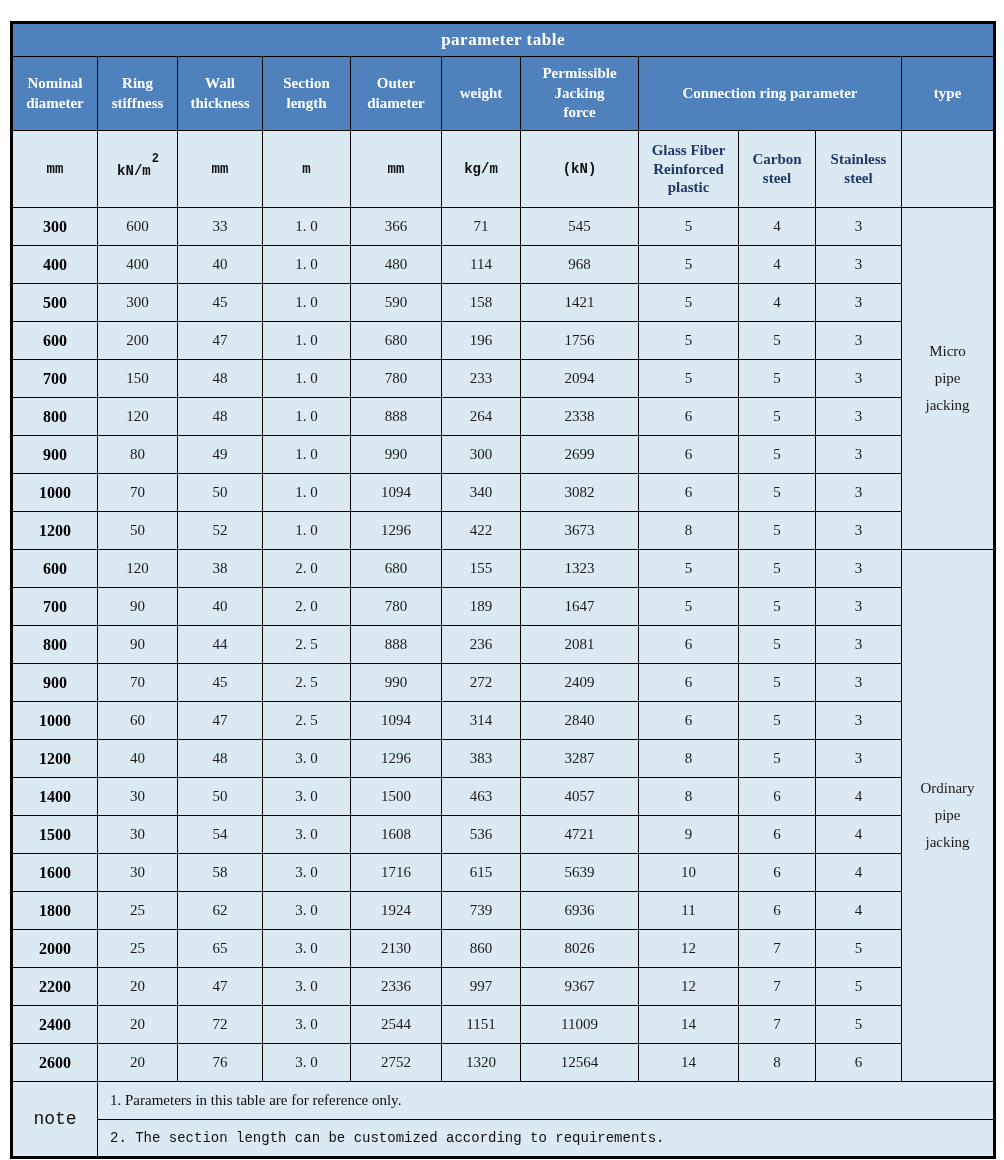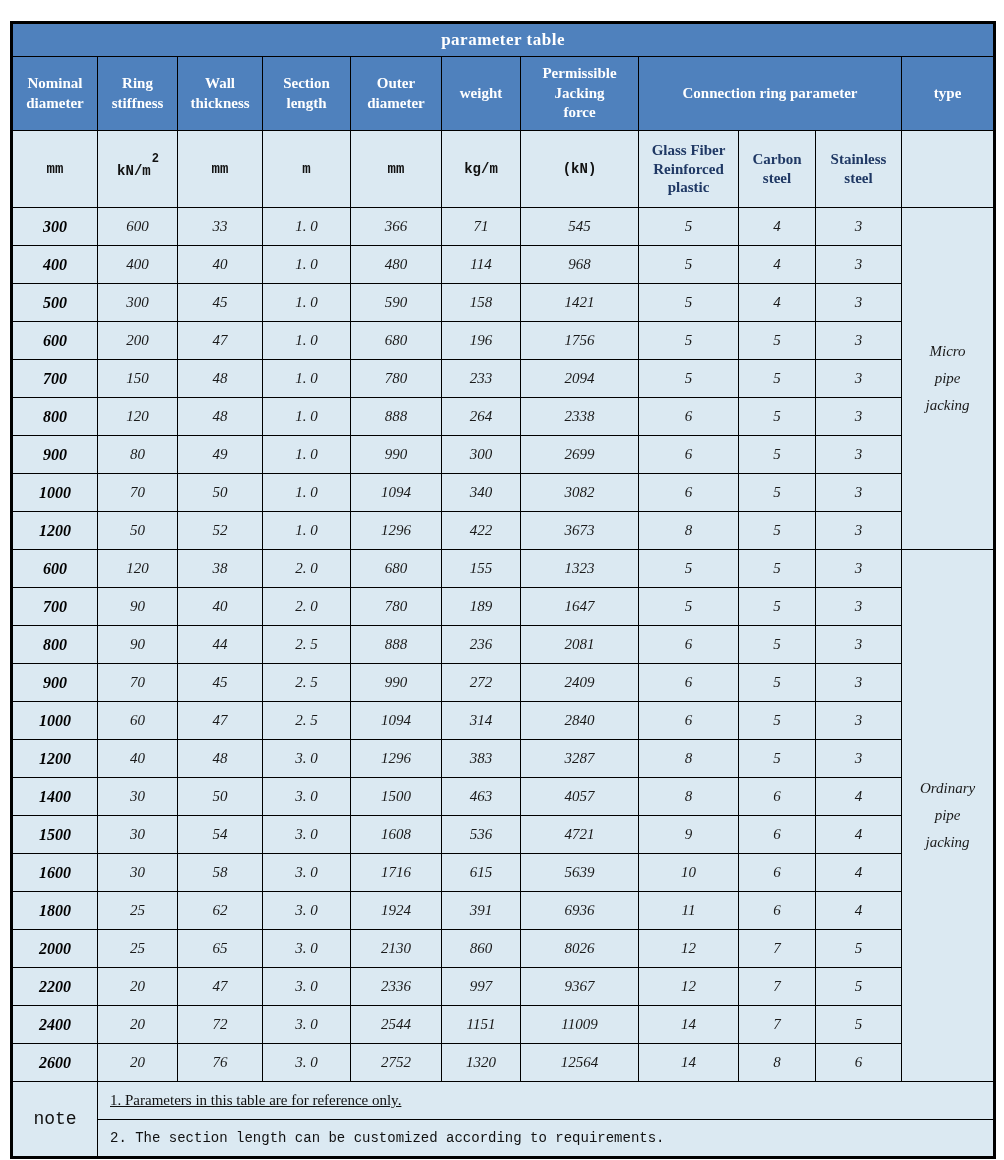--- a/index.html
+++ b/index.html
@@ -53,21 +53,21 @@
     padding: 0 12px;
   }
   sup.unit-sup {
     font-size: 12px;
     position: relative;
     top: -7px;
     left: 1px;
   }
 
   
-  tbody.data-body tr { height: 38px; font-style: italic; }
+  tbody.data-body tr { height: 38px; }
   tbody.data-body td {
     font-family: "Liberation Serif", serif;
     font-size: 15px;
     color: #1a1a1a;
   }
   tbody.data-body td.first-col {
     font-weight: bold;
     font-size: 16px;
     color: #000000;
   }
@@ -82,21 +82,21 @@
   tbody.note-body tr { height: 38px; }
   td.note-label {
     font-family: "Liberation Mono", monospace;
     font-size: 18px;
     color: #111111;
   }
   td.note-text {
     text-align: left;
     padding-left: 12px;
   }
-  td.note-serif { font-family: "Liberation Serif", serif; font-size: 15px; color: #111111; text-decoration: underline; }
+  td.note-serif { font-family: "Liberation Serif", serif; font-size: 15px; color: #111111; }
   td.note-mono  { font-family: Liberation Mono, monospace; font-size: 14px; color: #111111; }
 </style>
 </head>
 <body>
 
 <table class="param-table">
   <colgroup>
     <col style="width:86px">
       <col style="width:80px">
       <col style="width:85px">
@@ -358,21 +358,21 @@
         <td>10</td>
         <td>6</td>
         <td>4</td>
       </tr>
       <tr>
         <td class="first-col">1800</td>
         <td>25</td>
         <td>62</td>
         <td>3. 0</td>
         <td>1924</td>
-        <td>391</td>
+        <td>739</td>
         <td>6936</td>
         <td>11</td>
         <td>6</td>
         <td>4</td>
       </tr>
       <tr>
         <td class="first-col">2000</td>
         <td>25</td>
         <td>65</td>
         <td>3. 0</td>

